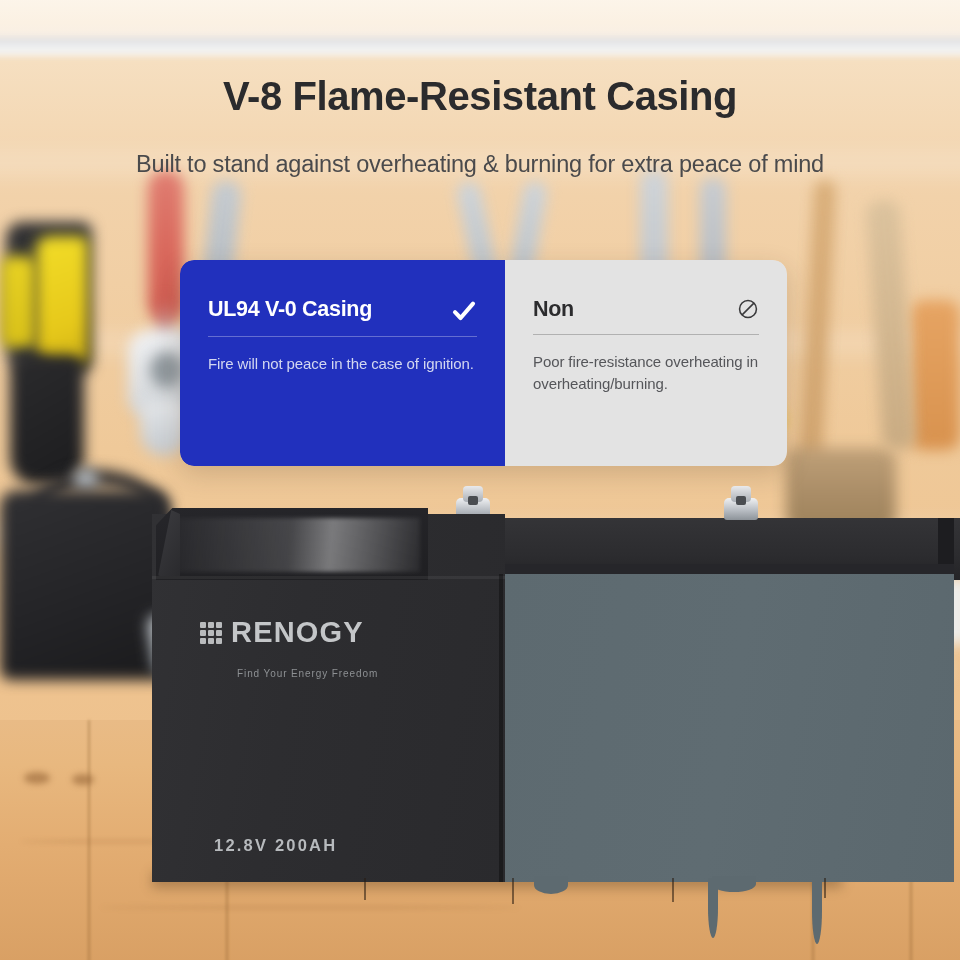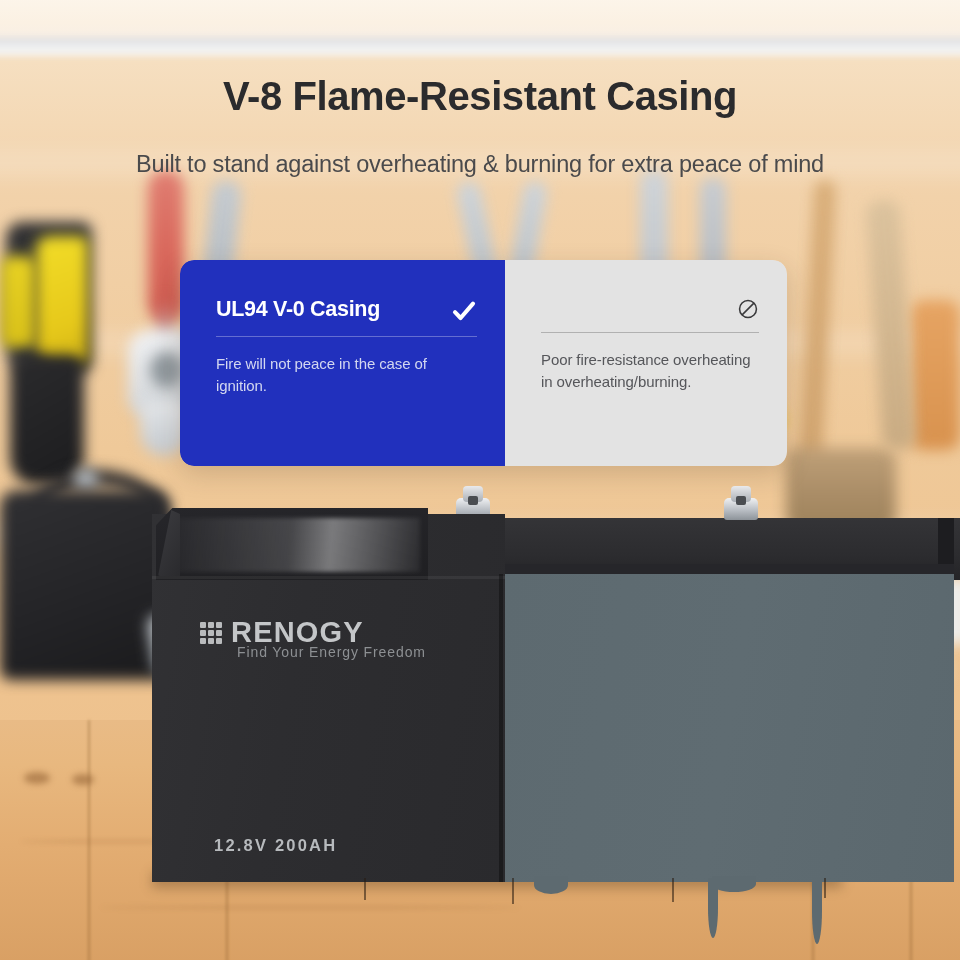--- a/index.html
+++ b/index.html
@@ -277,21 +277,21 @@
     top: 260px;
     width: 607px;
     height: 206px;
     display: flex;
     border-radius: 14px;
     overflow: hidden;
     box-shadow: 0 8px 26px rgba(60,40,20,0.18);
   }
   .panel {
     box-sizing: border-box;
-    padding: 36px 28px 0 36px;
+    padding: 36px 28px 0 28px;
     position: relative;
   }
   .panel-good {
     width: 325px;
     background: #2130bd;
     border-radius: 14px 0 0 14px;
   }
   .panel-bad {
     width: 282px;
     background: #e3e3e3;
@@ -494,22 +494,22 @@
   .logo-word {
     font-size: 29px;
     font-weight: bold;
     letter-spacing: 1.2px;
     color: #c4c6c8;
     line-height: 1;
   }
   .bat-tagline {
     position: absolute;
     left: 85px;
-    top: 144px;
-    font-size: 14px;
+    top: 168px;
+    font-size: 10px;
     letter-spacing: 0.9px;
     color: #8d9093;
   }
   .bat-spec {
     position: absolute;
     left: 62px;
     top: 336px;
     font-size: 16.5px;
     font-weight: bold;
     letter-spacing: 2.2px;
@@ -610,20 +610,21 @@
           </svg>
         </span>
       </div>
       <div class="panel-divider"></div>
       <div class="panel-desc">Fire will not peace in the case of ignition.</div>
     </div>
 
     <div class="panel panel-bad">
       <div class="panel-head-row">
         <div class="panel-title">
+          <div>Non</div>
         </div>
         <span class="mark">
           <svg class="ban-mark" viewBox="0 0 24 24" aria-hidden="true">
             <circle cx="12" cy="12" r="9.2" fill="none" stroke="#3a3a3c" stroke-width="1.7"></circle>
             <line x1="5.6" y1="18.4" x2="18.4" y2="5.6" stroke="#3a3a3c" stroke-width="1.7"></line>
           </svg>
         </span>
       </div>
       <div class="panel-divider"></div>
       <div class="panel-desc">Poor fire-resistance overheating in overheating/burning.</div>

